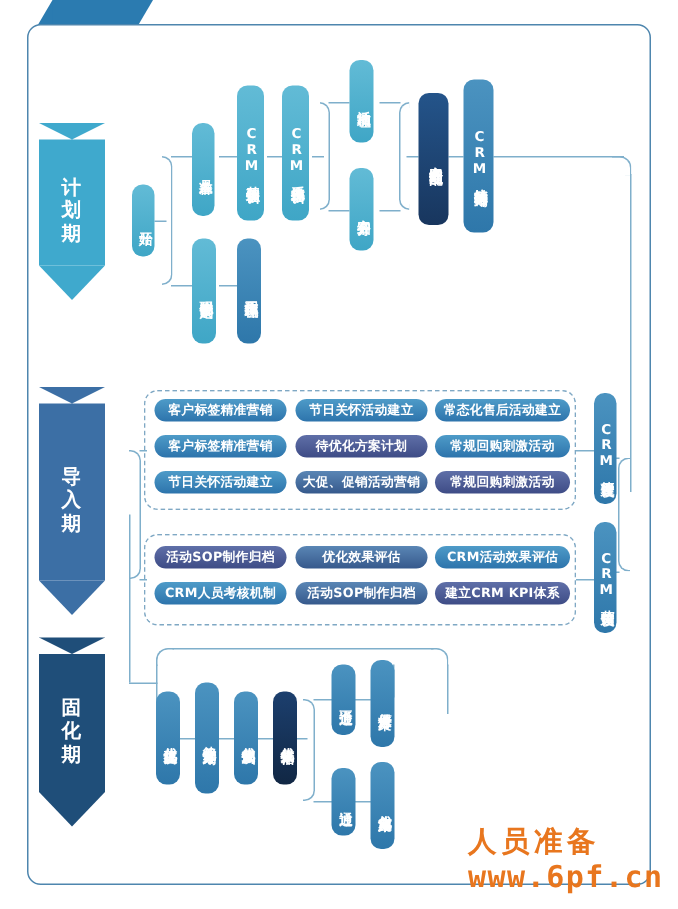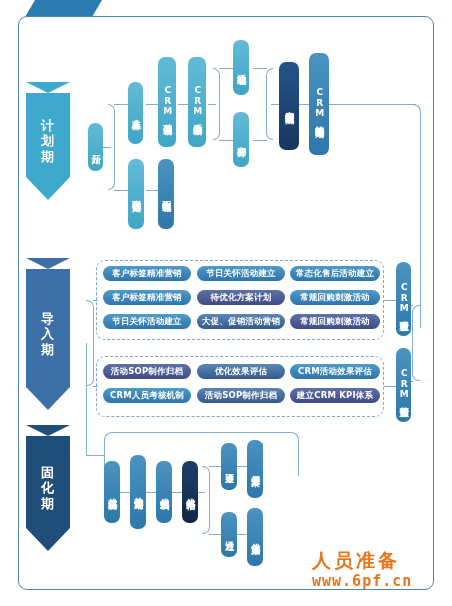--- a/index.html
+++ b/index.html
@@ -64,21 +64,21 @@
   .brkL{position:absolute;border:1px solid #7FAFCB;border-right:none;border-radius:7px 0 0 7px;
        background:transparent;box-sizing:border-box;}
   .rc-tr{position:absolute;border:1px solid #7FAFCB;border-left:none;border-bottom:none;
        border-radius:0 8px 0 0;background:transparent;box-sizing:border-box;}
   .rc-tl{position:absolute;border:1px solid #7FAFCB;border-right:none;border-bottom:none;
        border-radius:8px 0 0 0;background:transparent;box-sizing:border-box;}
 
   
   .wm{position:absolute;color:#E8761E;font-weight:bold;white-space:nowrap;}
   .wm1{left:312px;top:548px;font-size:19px;letter-spacing:3px;}
-  .wm2{left:312px;top:572px;font-size:15px;letter-spacing:1px;
+  .wm2{left:312px;top:572px;font-size:20px;letter-spacing:1px;
        font-family:"DejaVu Sans Mono","Liberation Mono",monospace;}
 </style>
 </head>
 <body>
 
 <div id="stage">
 
   <div class="tab-top"></div>
   <div class="tab-top-rect"></div>
   <div class="tab-top-r"></div>

